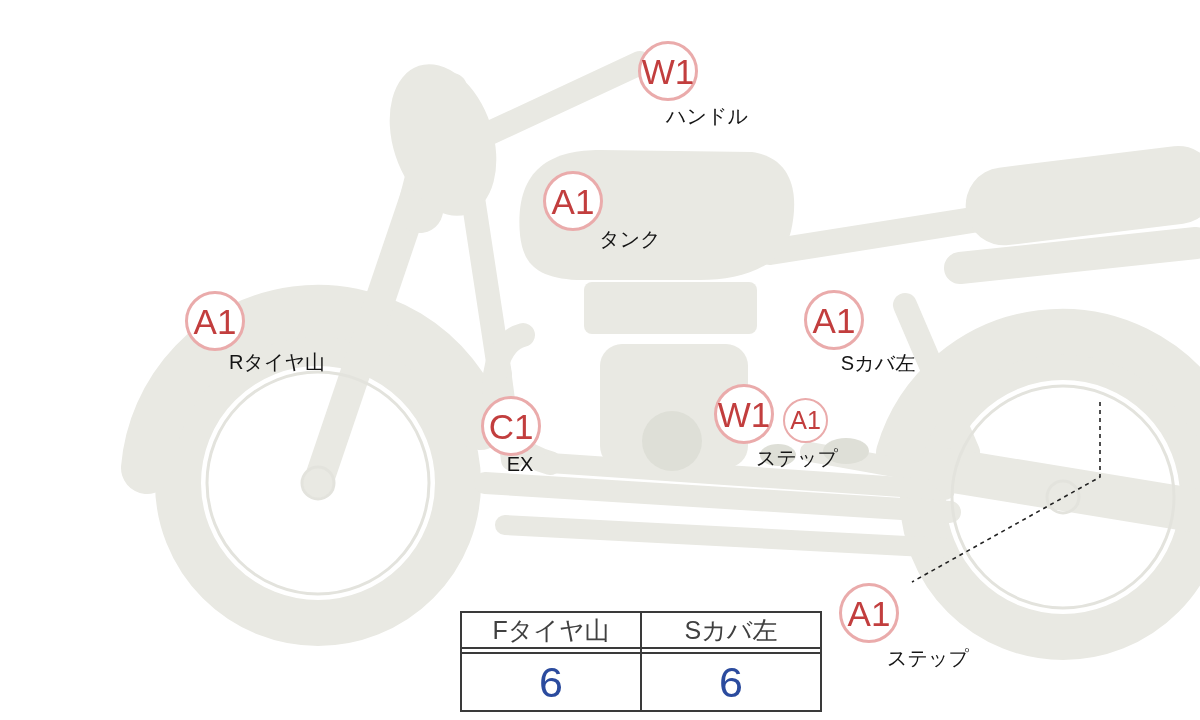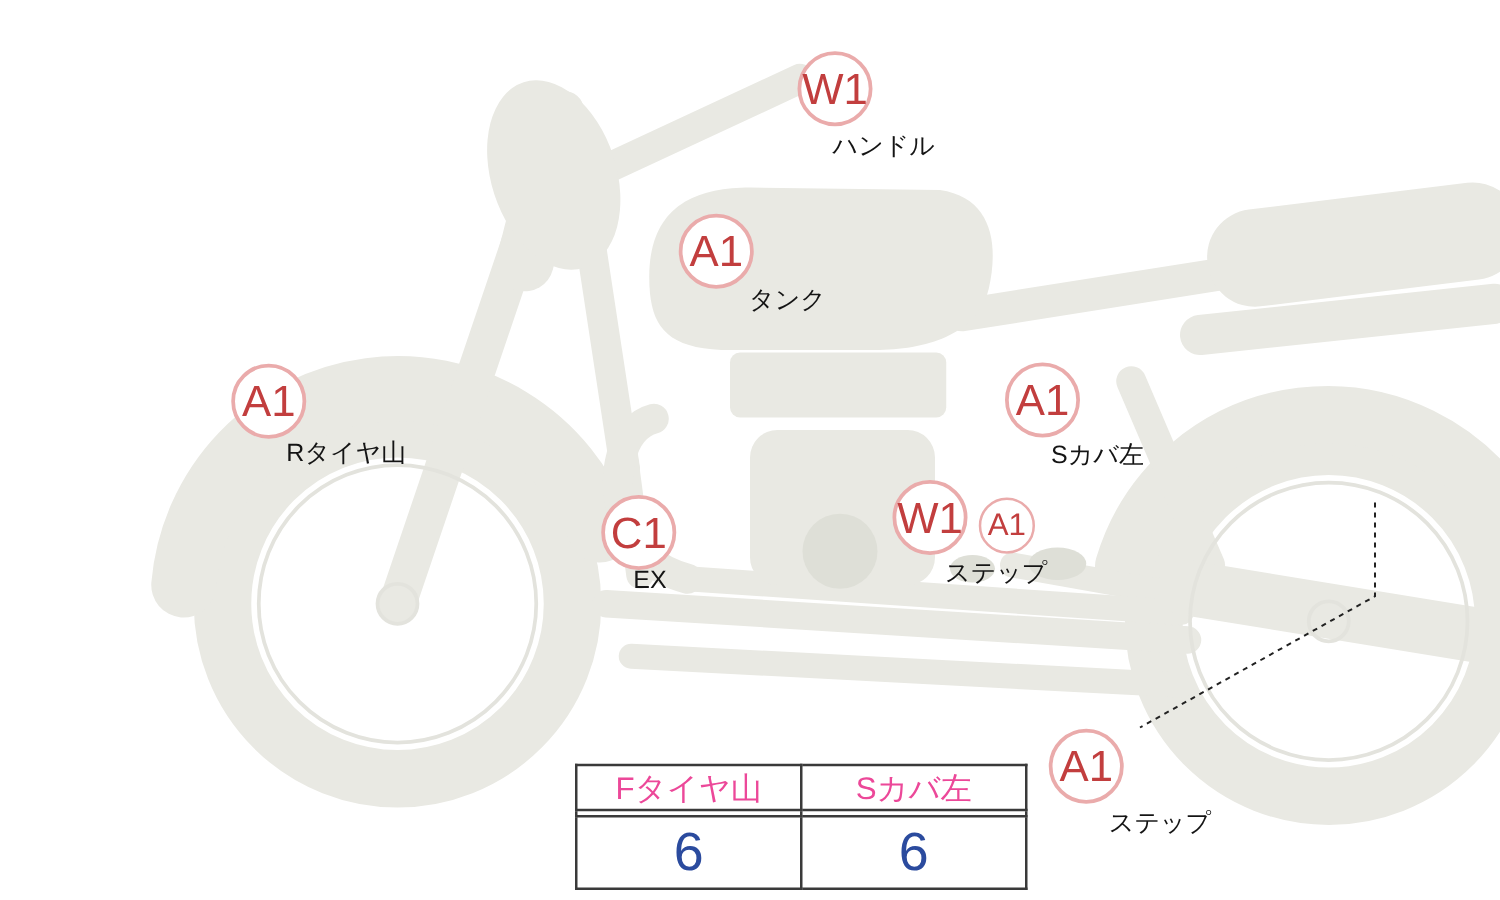--- a/index.html
+++ b/index.html
@@ -38,21 +38,21 @@
 
   
   .tire-table {
     position: absolute; left: 460px; top: 611px;
     border-collapse: collapse;
     background: #ffffff;
   }
   .tire-table th, .tire-table td { border: 2px solid #3a3a3a; }
   .tire-table th {
     width: 180px; height: 36px;
-    font-size: 25px; font-weight: normal; color: #ec4899;
+    font-size: 25px; font-weight: normal; color: #404040;
     text-align: center; padding: 0 6px;
   }
   .tire-table tr.rule td { height: 5px; padding: 0; }
   .tire-table td.val {
     height: 58px; text-align: center;
     font-size: 43px; color: #2b4b9e;
   }
 </style>
 </head>
 <body>

